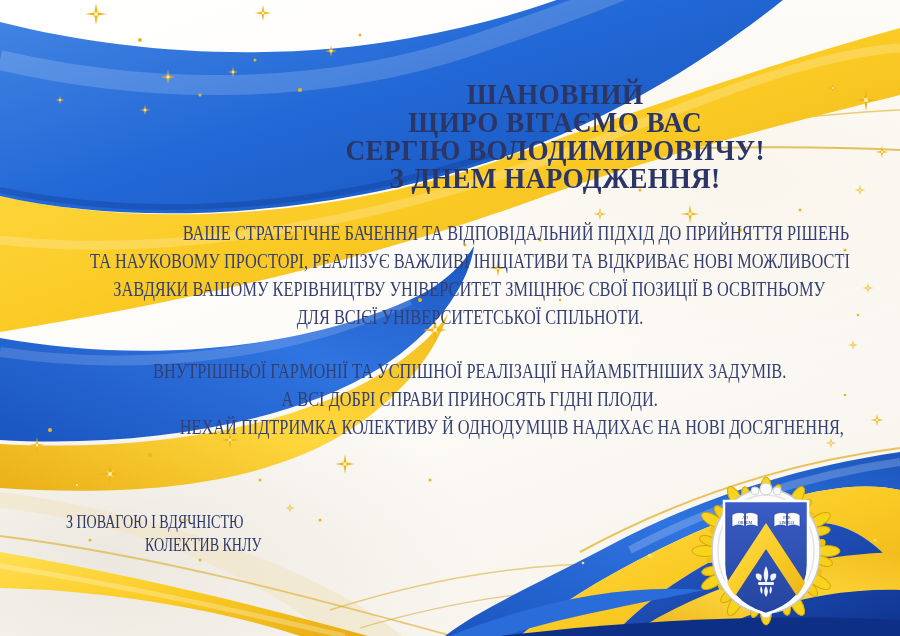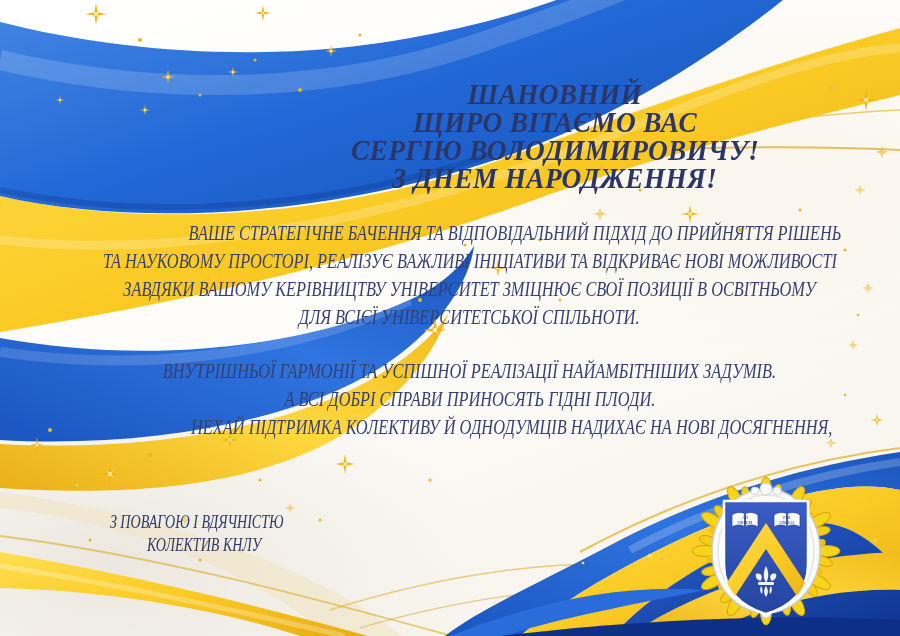--- a/index.html
+++ b/index.html
@@ -5,35 +5,35 @@
   html,body{margin:0;padding:0;background:#e8e8e8;}
   .card{
     position:relative;width:900px;height:636px;overflow:hidden;
     font-family:"Liberation Serif","DejaVu Serif",serif;
     background:
       radial-gradient(ellipse 620px 300px at 82% 28%, rgba(246,240,226,.55), transparent 70%),
       radial-gradient(ellipse 520px 280px at 12% 88%, rgba(230,226,216,.75), transparent 72%),
       linear-gradient(160deg,#ffffff 0%,#fdfbf7 55%,#f5f1e9 100%);
   }
   .deco{position:absolute;inset:0;display:block;}
-  .txt{position:absolute;z-index:2;font-style:italic;}
+  .txt{position:absolute;z-index:2;}
   .ln{display:flex;justify-content:center;}
   .ln>span{display:inline-block;white-space:nowrap;}
   .title{left:210px;top:80px;width:690px;color:#2b3667;font-weight:bold;}
   .title .ln{height:28px;}
   .title .ln>span{font-size:29px;line-height:28px;transform:scaleX(.94);letter-spacing:.4px;}
   .para{left:22px;width:895px;color:#343f72;}
   .para .ln{height:28px;}
   .para .ln>span{font-size:21.5px;line-height:28px;transform:scaleX(.76);}
   .p1{top:219px;}
   .p2{top:357px;}
   .ind-a>span{padding-left:121px;}
   .ind-b>span{padding-left:110px;}
   .signature{left:62px;top:511px;color:#2e3968;}
-  .signature .ln{justify-content:center;height:23px;margin-left:44px;}
+  .signature .ln{justify-content:flex-end;height:23px;}
   .signature .ln>span{font-size:18px;line-height:23px;transform:scaleX(.78);transform-origin:0 50%;}
   .sig1>span{padding-left:5px;}
 </style>
 </head>
 <body>
 
 <div class="card">
 
   <svg class="deco" width="900" height="636" viewBox="0 0 900 636">
     <defs>

